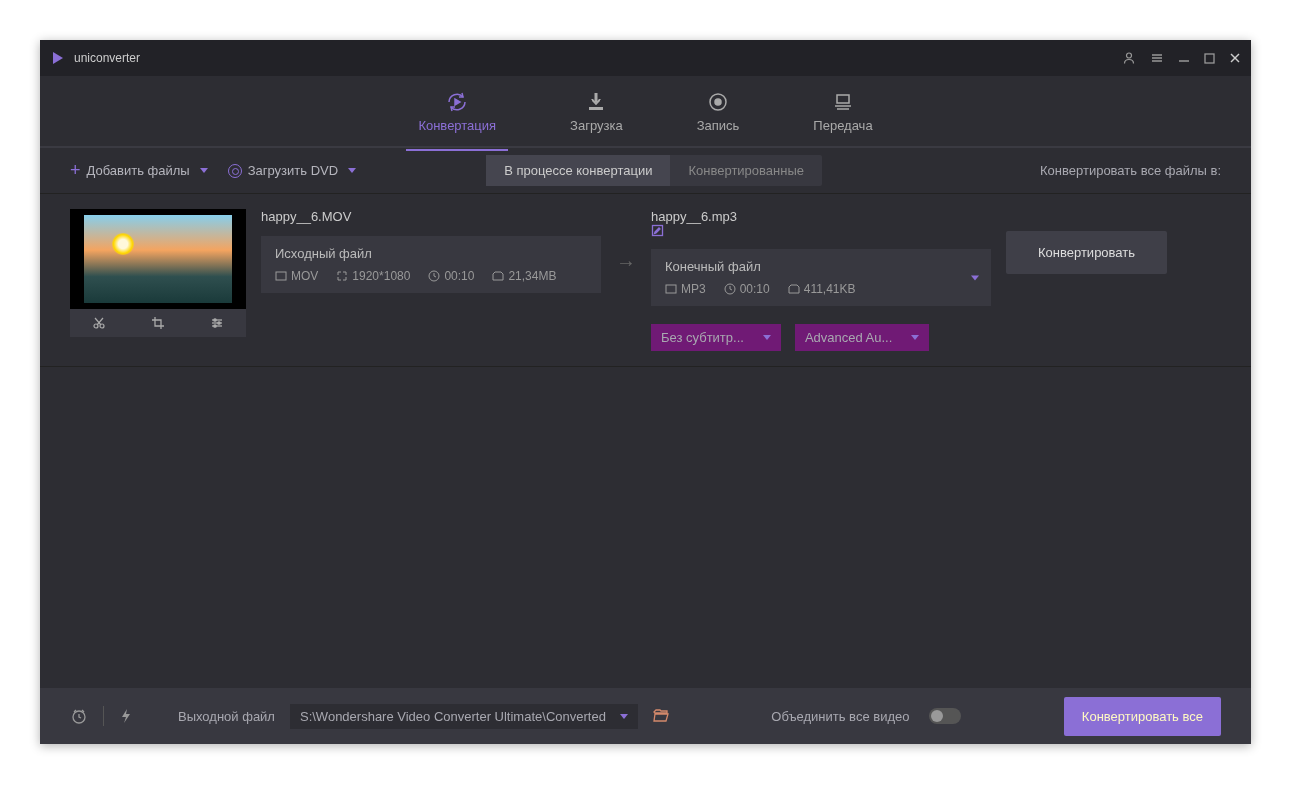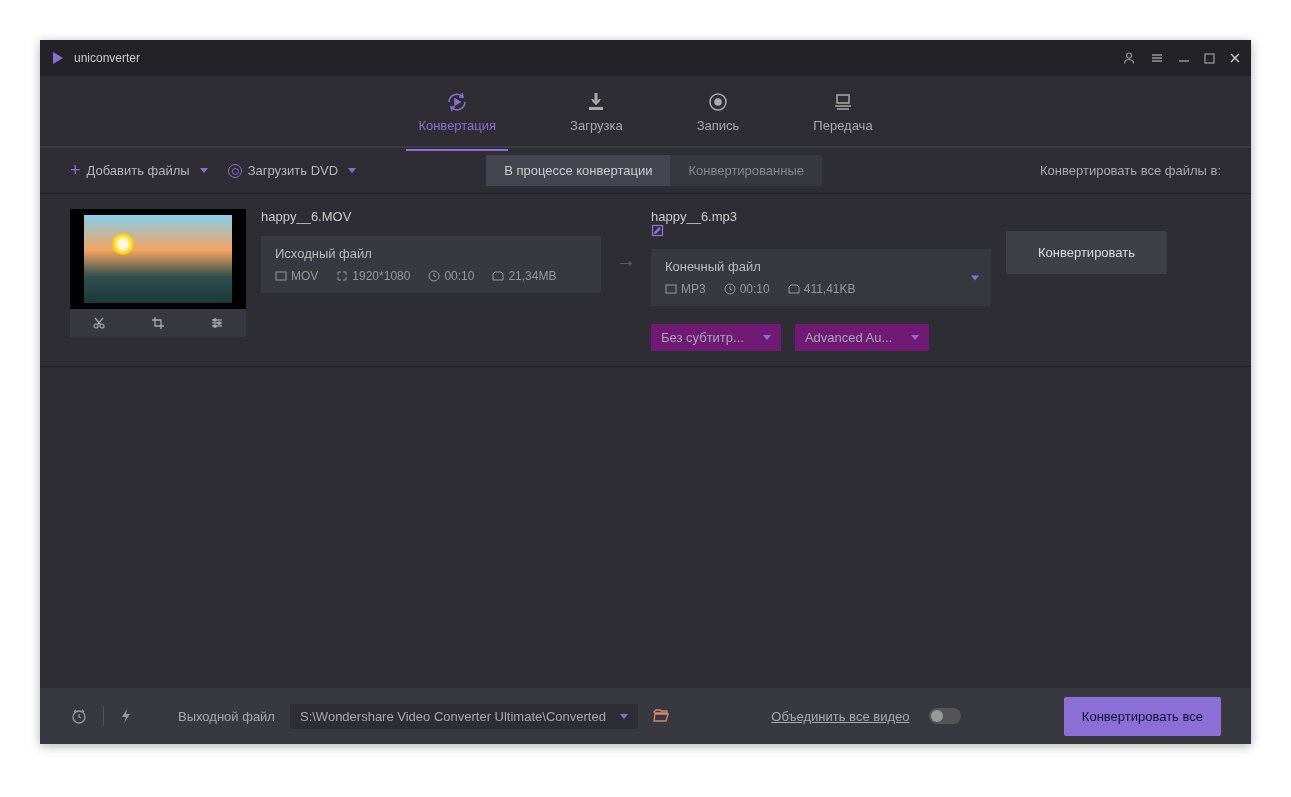--- a/index.html
+++ b/index.html
@@ -48,22 +48,22 @@
 .convert-btn{background:#3f3f48;color:#ddd;padding:14px 32px;cursor:pointer;margin-top:22px;border-radius:2px;}
 .dropdowns{display:flex;gap:14px;margin-top:10px;}
 .small-select{background:#701a75;padding:6px 10px;display:flex;align-items:center;justify-content:space-between;gap:15px;min-width:125px;cursor:pointer;}
 .bottombar{height:56px;background:#383840;display:flex;align-items:center;padding:0 30px;gap:15px;}
 .bottom-icon{color:#999;cursor:pointer;}
 .divider{width:1px;height:20px;background:#555;}
 .path-select{background:#2d2d33;padding:5px 10px;display:flex;align-items:center;gap:10px;min-width:340px;justify-content:space-between;}
 .folder-icon{color:#d4896b;cursor:pointer;font-size:15px;}
 .toggle{width:32px;height:16px;background:#555;border-radius:8px;position:relative;cursor:pointer;}
 .toggle::after{content:'';position:absolute;left:2px;top:2px;width:12px;height:12px;background:#999;border-radius:50%;}
-.convert-all-btn{background:#8b6fd6;color:#0f172a;padding:12px 18px;cursor:pointer;margin-left:auto;border-radius:2px;}
-.merge-wrap{display:flex;align-items:center;gap:20px;margin-left:auto;text-decoration:underline;}
+.convert-all-btn{background:#8b6fd6;color:#fef9c3;padding:12px 18px;cursor:pointer;margin-left:auto;border-radius:2px;}
+.merge-wrap{display:flex;align-items:center;gap:20px;margin-left:auto;}
 svg{display:block;}
 </style>
 </head>
 <body>
 
 <div class="app">
 
   <div class="titlebar">
     <div class="titlebar-left">
       <svg class="app-logo" viewBox="0 0 16 16">

